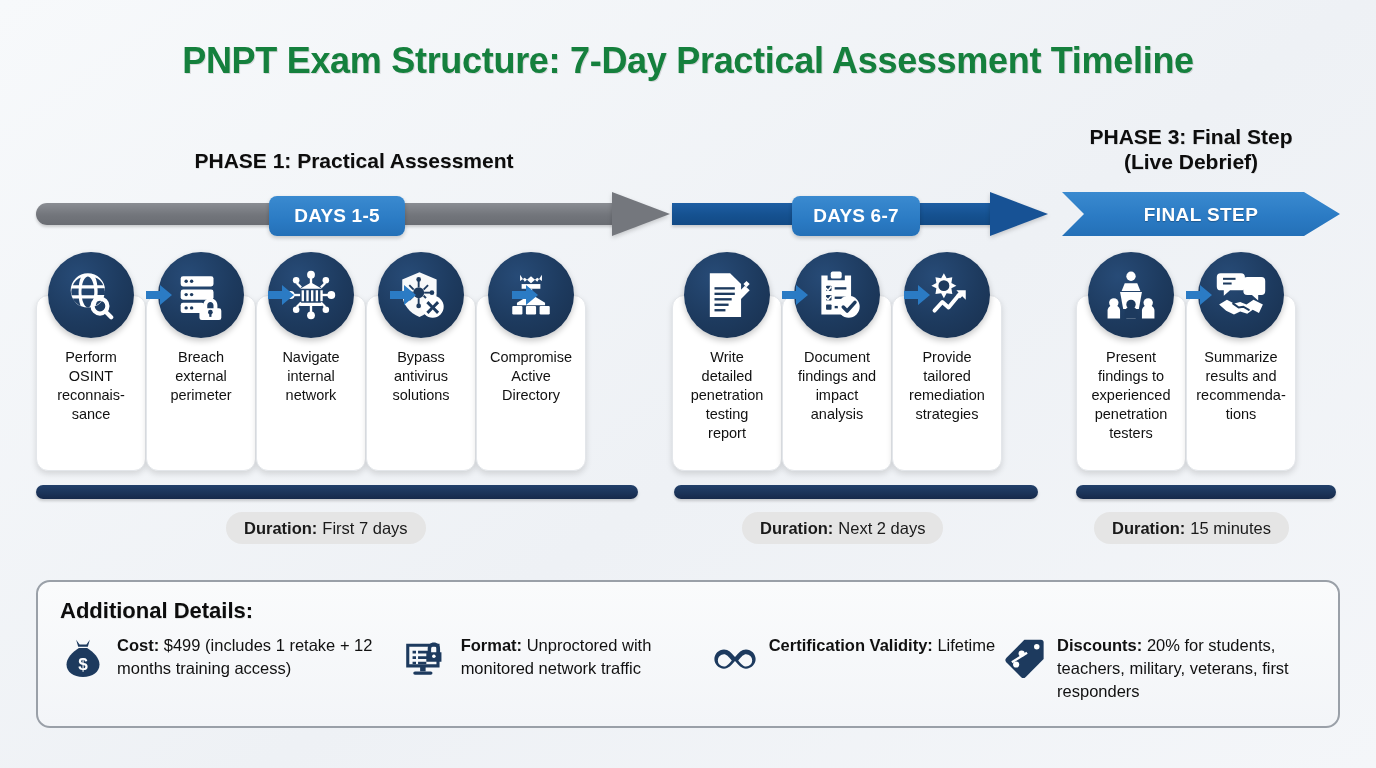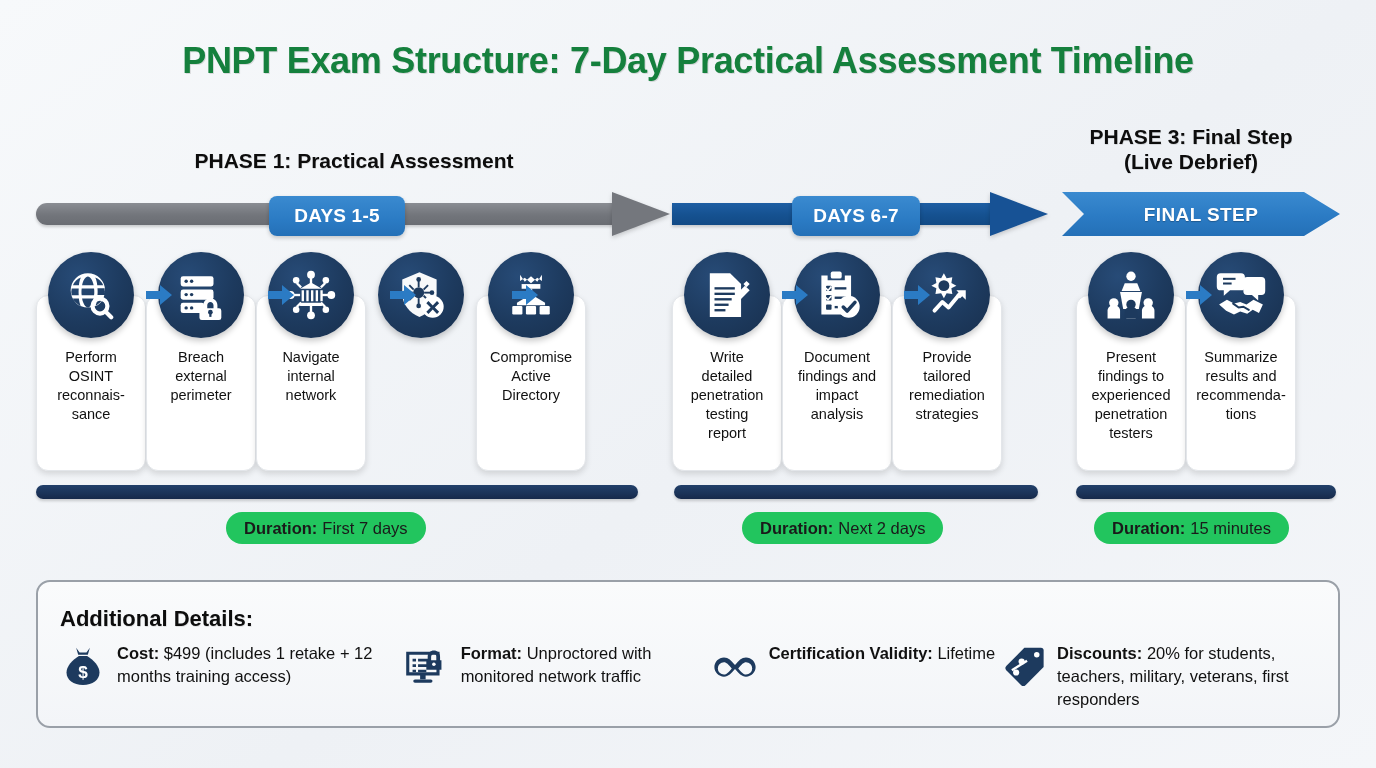--- a/index.html
+++ b/index.html
@@ -164,21 +164,21 @@
   }
   #ub1 { left: 36px;  width: 602px; }
   #ub2 { left: 674px; width: 364px; }
   #ub3 { left: 1076px; width: 260px; }
 
   .duration {
     position: absolute;
     top: 512px;
     height: 32px;
     display: flex; align-items: center; justify-content: center;
-    background: #22c55e;
+    background: #e5e5e5;
     border-radius: 16px;
     padding: 0 18px;
     font-size: 16.5px;
     color: #1a1a1a;
     white-space: nowrap;
   }
   .duration b { font-weight: bold; margin-right: 5px; }
   #d1 { left: 226px; }
   #d2 { left: 742px; }
   #d3 { left: 1094px; }
@@ -190,21 +190,20 @@
     width: 1304px; height: 148px;
     border: 2px solid #9aa0a8;
     border-radius: 14px;
     background: linear-gradient(180deg, #fafbfc 0%, #f3f5f8 100%);
     padding: 16px 22px 0 22px;
   }
   .details-title {
     font-size: 22px; font-weight: bold; color: #0d0d0d;
     text-shadow: 0.5px 0.5px 0 rgba(0,0,0,0.1);
     margin-bottom: 10px;
-    margin-top: 8px;
   }
   .details-grid { display: flex; gap: 0; }
   .detail { display: flex; align-items: flex-start; gap: 11px; }
   #dt0 { width: 348px; }
   #dt1 { width: 312px; }
   #dt2 { width: 292px; }
   #dt3 { width: 320px; }
   .detail-icon { flex: 0 0 auto; width: 46px; height: 46px; display: flex; align-items: center; justify-content: center; margin-top: 2px; }
   .detail-icon svg { width: 44px; height: 44px; fill: #1d3a5e; }
   .detail-text { font-size: 16.5px; line-height: 23px; color: #111; }
@@ -347,20 +346,25 @@
             <circle cx="29" cy="12" r="3"></circle>
                 <circle cx="29" cy="46" r="3"></circle>
             <circle cx="12" cy="29" r="3"></circle>
                 <circle cx="46" cy="29" r="3"></circle>
           </g>
           <circle cx="47" cy="47" r="14"></circle>
           <path d="M41.5 39.8 47 45.3l5.5-5.5 2.7 2.7-5.5 5.5 5.5 5.5-2.7 2.7-5.5-5.5-5.5 5.5-2.7-2.7 5.5-5.5-5.5-5.5z" fill="#1d3a5e"></path>
         </g>
           </svg>
       </div>
+      <div class="card">
+        <div class="card-text">Bypass
+antivirus
+solutions</div>
+      </div>
     </div>
 
     <div class="conn" style="left:476px;">
       <svg viewBox="0 0 26 22">
           <path d="M0 7h14V1l12 10-12 10v-6H0z"></path>
         </svg>
     </div>
 
     <div class="step">
       <div class="circle">

